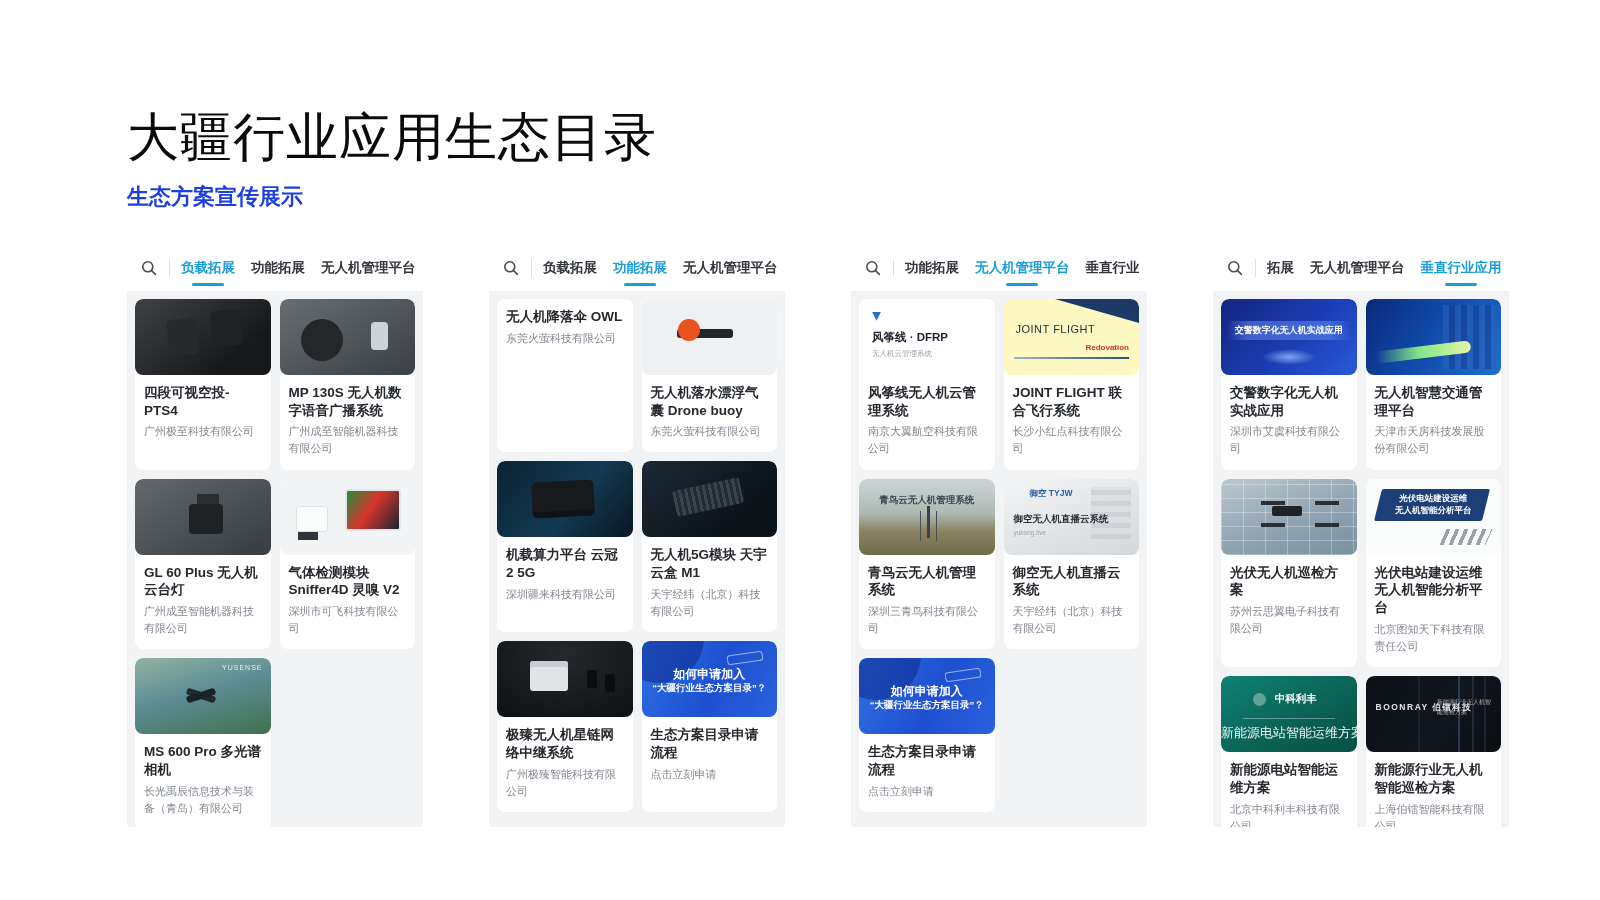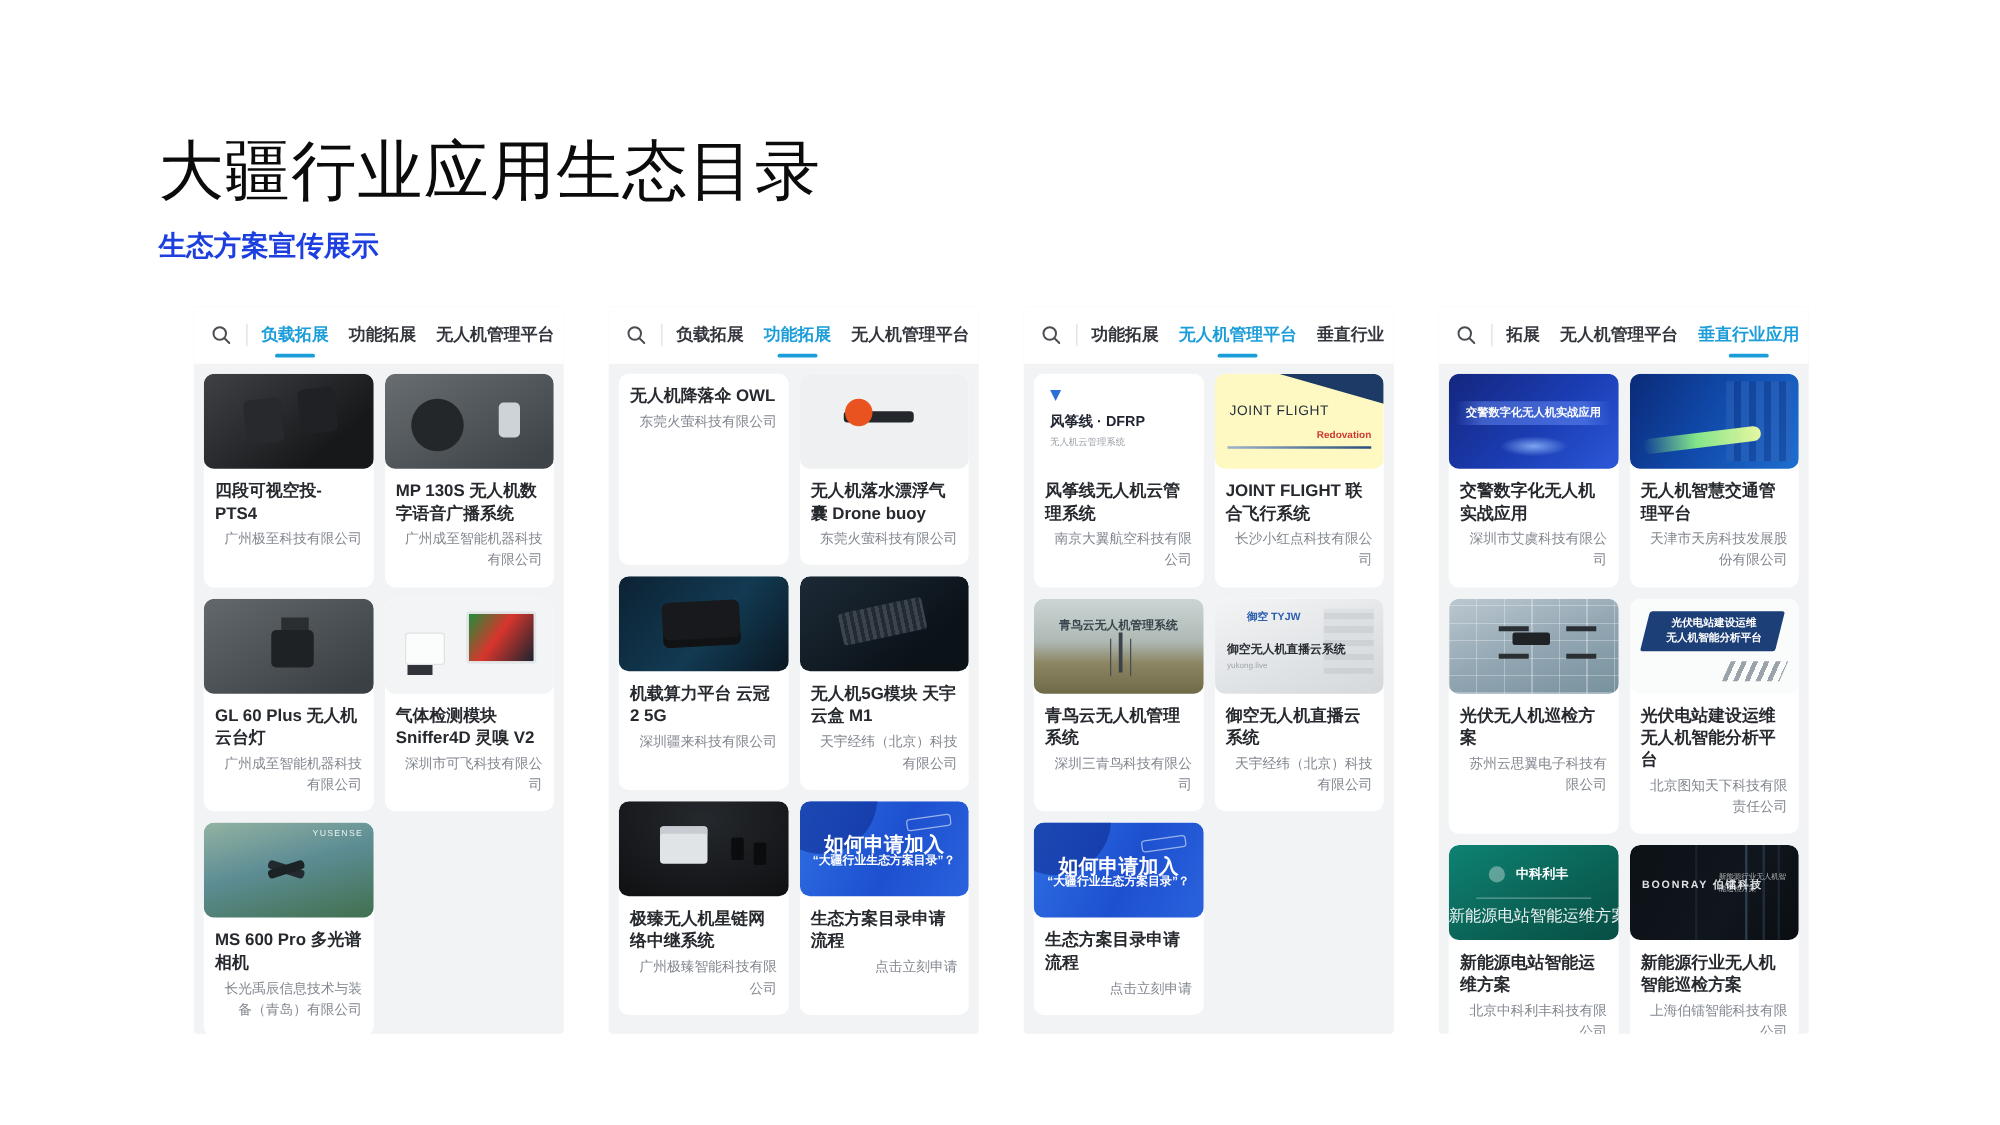--- a/index.html
+++ b/index.html
@@ -1,42 +1,42 @@
 <!DOCTYPE html>
 <html style="--subtitle-blue: #1d3fe0; --tab-active: #1b9dd9; --banner-blue: #2457d6;"><head>
 <meta charset="utf-8">
 <style>
   * { box-sizing: border-box; margin: 0; padding: 0; }
   html,body { width:1600px; height:900px; overflow:hidden; background:#fff;
     font-family:"Liberation Sans","DejaVu Sans",sans-serif; }
   .content { padding:108px 0 0 127px; }
   .page-title { font-size:52px; font-weight:400; color:#0b0b0c; letter-spacing:1px; line-height:1.15; }
   .page-subtitle { margin-top:14px; font-size:22px; font-weight:700; color:var(--subtitle-blue,#1d3fe0); }
-  .panels { display:flex; gap:36px; margin-top:33px;margin-left:28px; }
+  .panels { display:flex; gap:66px; margin-top:33px; }
 
   .panel { width:296px; height:582px; background:#f1f3f4; border-radius:3px; overflow:hidden;
     display:flex; flex-direction:column; flex:none; }
   .panel-header { background:#fff; height:46px; display:flex; align-items:center; padding:0 8px 0 13px; flex:none; }
   .search { width:18px; height:18px; flex:none; display:flex; align-items:center; justify-content:center; cursor:pointer; }
   .vdiv { width:1px; height:18px; background:#dcdfe3; margin:0 11px; flex:none; }
   .tabs { display:flex; gap:16px; overflow:hidden; white-space:nowrap; flex:1; height:100%; align-items:stretch; }
   .tab { position:relative; border:none; background:none; font-family:inherit; font-size:13.5px; font-weight:600;
     color:#33363c; padding:0; cursor:pointer; flex:none; display:flex; align-items:center; }
   .tab.clip-start { margin-left:-27px; }
   .tab.active .tab-label { color:var(--tab-active,#1b9dd9); font-weight:700; }
   .tab-underline { display:none; position:absolute; left:50%; transform:translateX(-50%); bottom:5px;
     width:32px; height:3px; border-radius:2px; background:var(--tab-active,#1b9dd9); }
   .tab.active .tab-underline { display:block; }
 
   .panel-body { padding:8px 8px 0; flex:1; }
   .cards { display:grid; grid-template-columns:1fr 1fr; gap:9px; }
   .card { background:#fff; border-radius:8px; overflow:hidden; display:flex; flex-direction:column; cursor:pointer; }
   .card-img { position:relative; width:100%; height:76px; flex:none; border-radius:8px; overflow:hidden; background:#ddd; }
   .card-title { font-size:13.5px; font-weight:700; color:#26292e; line-height:1.32; margin:9px 9px 4px; }
-  .card-company { font-size:11px; color:#82878f; line-height:1.55; margin:0 9px 12px;text-align:right; }
+  .card-company { font-size:11px; color:#82878f; line-height:1.55; margin:0 9px 12px; }
   .no-more { text-align:center; font-size:13px; color:#a6abb3; padding:24px 0 26px; }
 
   .ov { position:absolute; white-space:nowrap; }
   .card-img::before, .card-img::after { content:none; position:absolute; }
 
   
   .look-dark-product { background:linear-gradient(140deg,#3f4145 0%,#17181a 75%); }
   .look-dark-product::before { content:""; width:30px; height:36px; left:24%; top:26%; background:#27292c;
     border-radius:5px; box-shadow:44px -4px 0 #1f2124; transform:rotate(-6deg); }
   .look-red-payload { background:linear-gradient(140deg,#6d7276 0%,#3c4044 80%); }
@@ -74,21 +74,21 @@
   .look-dark-starlink { background:radial-gradient(110% 140% at 50% 18%,#25282c 0%,#0f1113 72%); }
   .look-dark-starlink::before { content:""; width:38px; height:30px; left:24%; top:26%; background:#e0e4e7; border-radius:3px;
     box-shadow:inset 0 6px 0 #c6ccd1; }
   .look-dark-starlink::after { content:""; width:10px; height:18px; right:26%; top:38%; background:#0a0c0d; border-radius:2px;
     box-shadow:18px 4px 0 #0a0c0d; }
   .look-apply-banner { background:linear-gradient(115deg,#2f6fe4 0%,#1d50cf 55%,#2a62dd 100%); }
   .look-apply-banner::before { content:""; width:90px; height:90px; border-radius:50%; background:rgba(13,42,140,.55);
     left:-28px; top:-48px; }
   .look-apply-banner::after { content:""; width:34px; height:8px; right:14px; top:12px; border:1px solid rgba(255,255,255,.55);
     border-radius:3px; transform:rotate(-8deg); }
-  .look-apply-banner .ov1 { top:25px; left:0; right:0; text-align:center; font-size:16px; font-weight:700; color:#fff; }
+  .look-apply-banner .ov1 { top:25px; left:0; right:0; text-align:center; font-size:12px; font-weight:700; color:#fff; }
   .look-apply-banner .ov2 { top:41px; left:0; right:0; text-align:center; font-size:9.5px; font-weight:700; color:#fff; }
 
   .look-white-dfrp { background:#fff; }
   .look-white-dfrp::before { content:""; width:9px; height:9px; left:13px; top:13px; background:#2e6fd6;
     clip-path:polygon(0 0,100% 0,50% 100%); box-shadow:40px 0 0 #8a9097; }
   .look-white-dfrp .ov1 { left:13px; top:31px; font-size:11.5px; font-weight:700; color:#1f2430; }
   .look-white-dfrp .ov2 { left:13px; top:50px; font-size:7.5px; color:#9aa0a8; }
   .look-white-joint { background:#fef9c3; }
   .look-white-joint::before { content:""; right:0; top:0; width:0; height:0;
     border-top:24px solid #1d3a66; border-left:84px solid transparent; }

